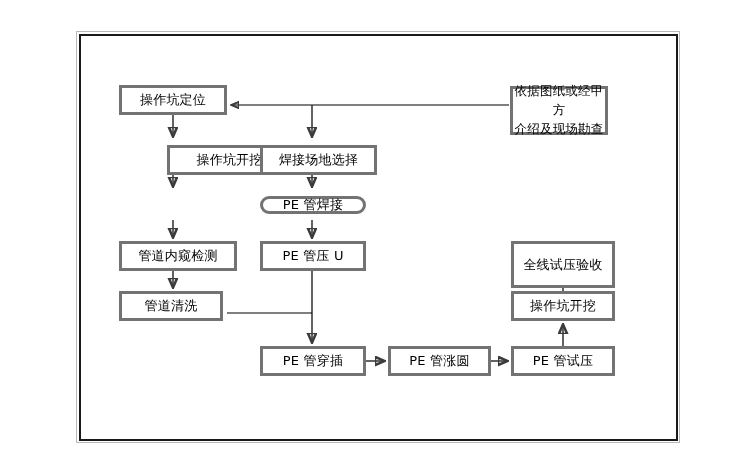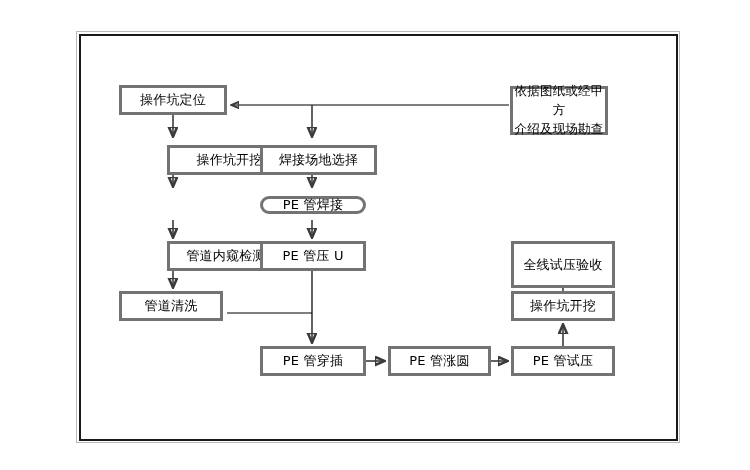--- a/index.html
+++ b/index.html
@@ -106,21 +106,21 @@
 
     <line x1="366" y1="361" x2="384" y2="361" marker-end="url(#arrowhead)"></line>
     <line x1="491" y1="361" x2="507" y2="361" marker-end="url(#arrowhead)"></line>
 
     <line x1="563" y1="346" x2="563" y2="325" marker-end="url(#arrowhead)"></line>
     <line x1="563" y1="291" x2="563" y2="276" marker-end="url(#arrowhead)"></line>
   </svg>
 
   <div class="node" style="left:119px;top:85px;width:108px;height:30px;">操作坑定位</div>
   <div class="node" style="left:119px;top:145px;width:125px;height:30px;margin-left:48px;">操作坑开挖</div>
-  <div class="node" style="left:119px;top:241px;width:118px;height:30px;margin-left:48px;">管道内窥检测</div>
+  <div class="node" style="left:119px;top:241px;width:118px;height:30px;">管道内窥检测</div>
   <div class="node" style="left:119px;top:291px;width:104px;height:30px;">管道清洗</div>
 
   <div class="node" style="left:260px;top:145px;width:117px;height:30px;">焊接场地选择</div>
   <div class="node" style="left:260px;top:196px;width:106px;height:18px;border-radius:11px;">PE 管焊接</div>
   <div class="node" style="left:260px;top:241px;width:106px;height:30px;">PE 管压 U</div>
   <div class="node" style="left:260px;top:346px;width:106px;height:30px;">PE 管穿插</div>
 
   <div class="node" style="left:388px;top:346px;width:103px;height:30px;">PE 管涨圆</div>
   <div class="node" style="left:511px;top:346px;width:104px;height:30px;">PE 管试压</div>
   <div class="node" style="left:511px;top:291px;width:104px;height:30px;">操作坑开挖</div>

